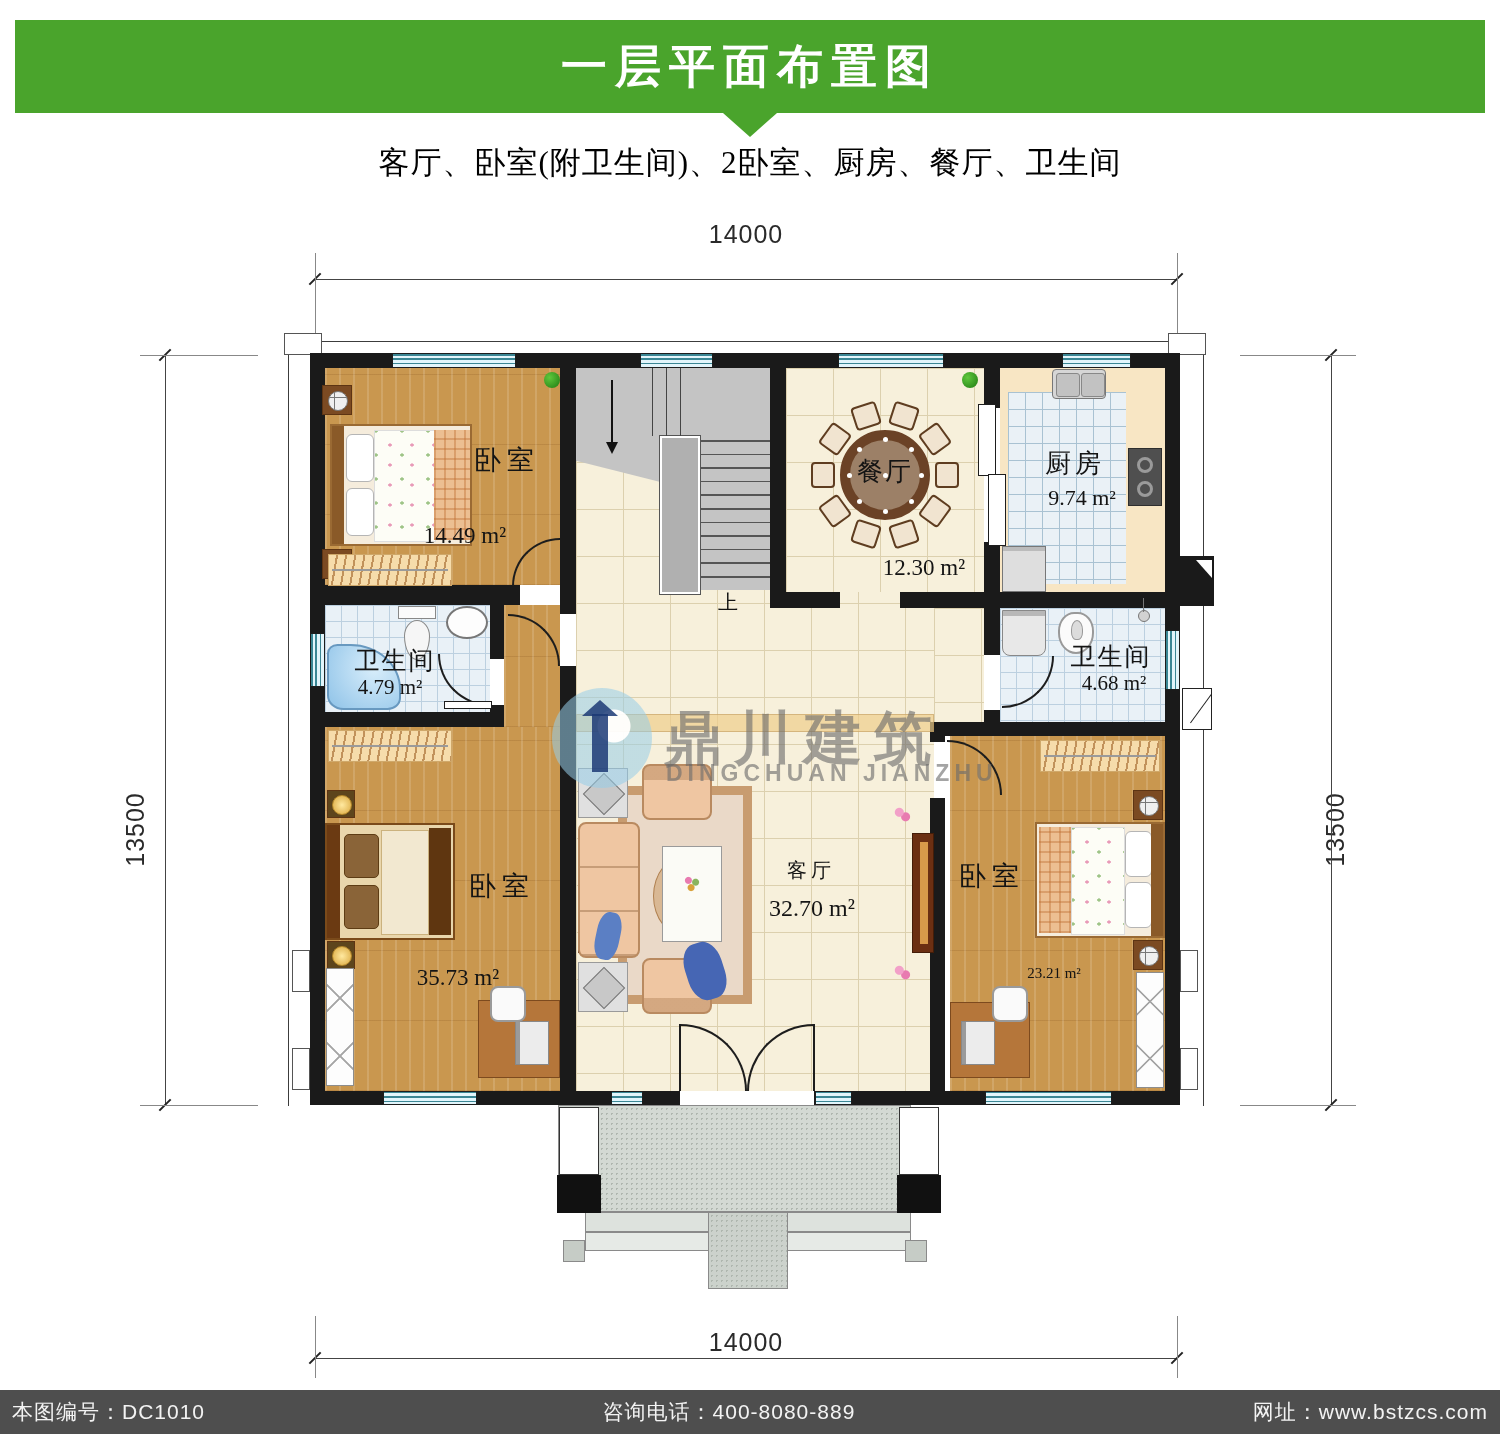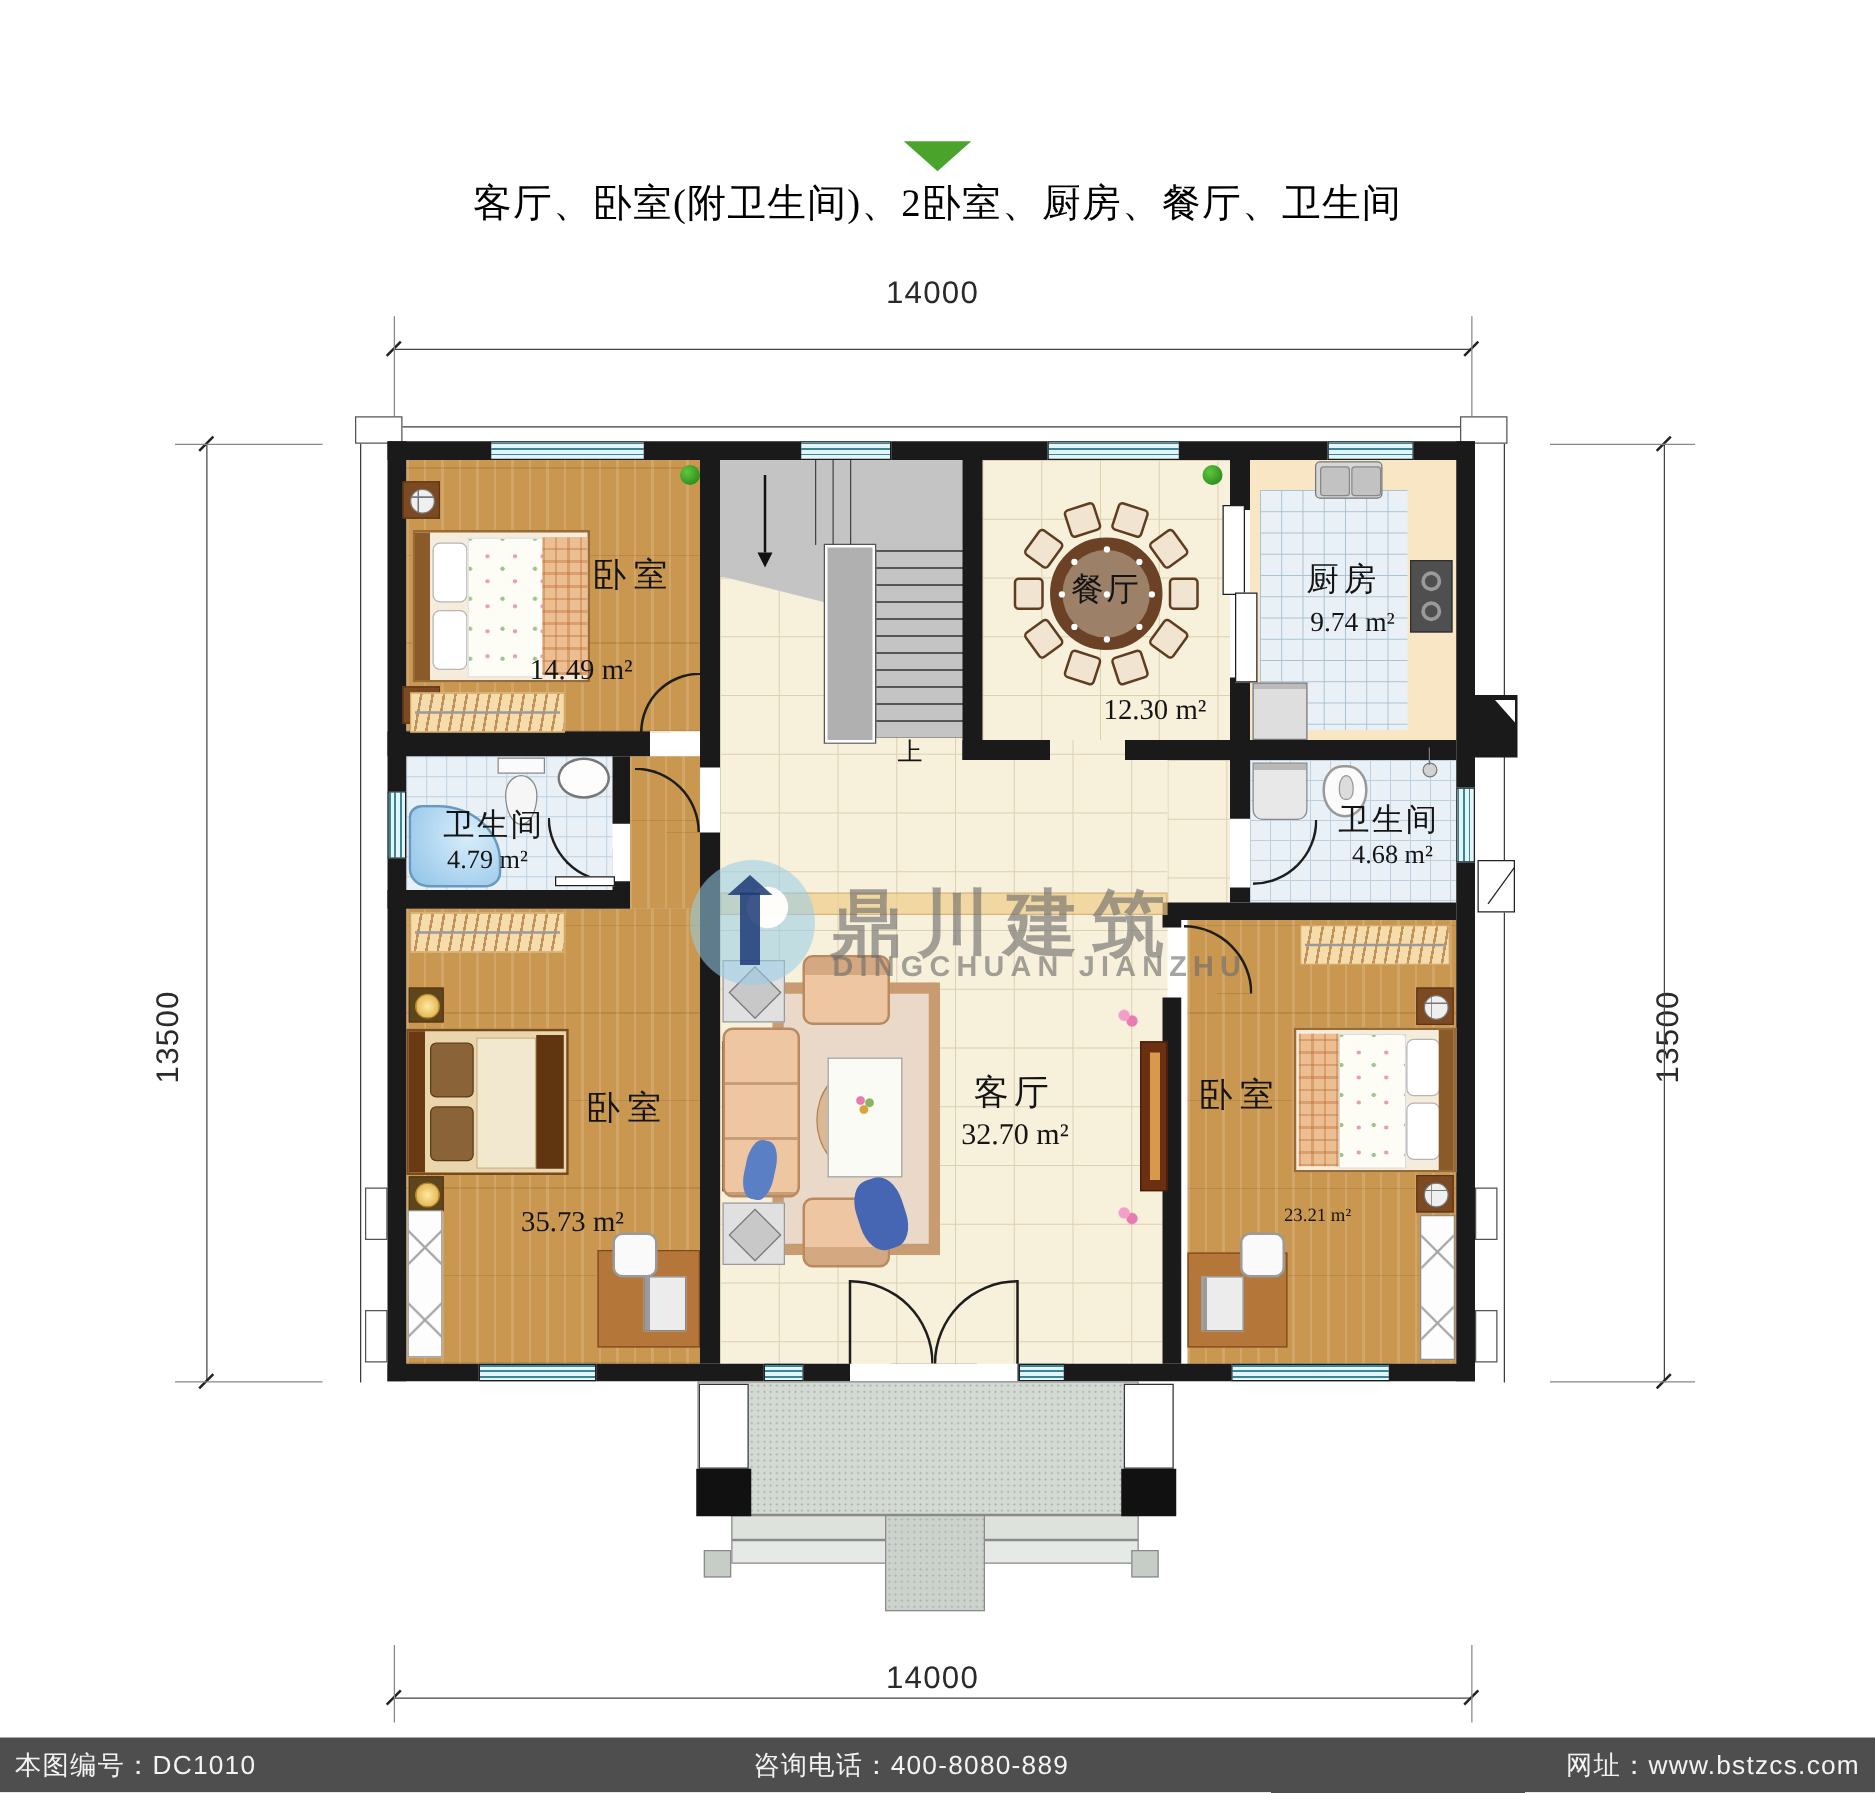--- a/index.html
+++ b/index.html
@@ -29,20 +29,23 @@
   .nstand .knob{position:absolute;left:50%;top:50%;width:18px;height:18px;margin:-9px 0 0 -9px;border-radius:50%;background:#efefef;border:1px solid #777;background-image:linear-gradient(#777 1px,transparent 1px),linear-gradient(90deg,#777 1px,transparent 1px);background-position:center;background-size:100% 50%,50% 100%;background-repeat:no-repeat;}
   .chair{position:absolute;width:26px;height:24px;background:#f1e4d0;border:2px solid #5f3d20;border-radius:4px;box-sizing:border-box;}
   .footer{position:absolute;left:0;top:1390px;width:1500px;height:44px;background:#4e4e4e;color:#f3f3f3;display:flex;align-items:center;justify-content:space-between;padding:0 12px;box-sizing:border-box;font-size:21px;letter-spacing:1px;}
   .wm{color:rgba(108,108,108,.62);font-weight:bold;position:absolute;white-space:nowrap;}
 </style>
 </head>
 <body>
 
 <div class="canvas">
 
+  <div class="abs" style="left:15px;top:20px;width:1470px;height:93px;background:#4aa42c;">
+    <div style="width:100%;height:93px;line-height:93px;text-align:center;color:#fff;font-size:46px;font-weight:bold;letter-spacing:8px;">一层平面布置图</div>
+  </div>
   <div class="abs" style="left:723px;top:113px;width:0;height:0;border-left:27px solid transparent;border-right:27px solid transparent;border-top:24px solid #4aa42c;"></div>
   <div class="abs" style="left:0;top:142px;width:1500px;text-align:center;font-family:'Liberation Serif',serif;font-size:31px;color:#000;letter-spacing:1px;">客厅、卧室(附卫生间)、2卧室、厨房、餐厅、卫生间</div>
 
   <div class="dimtxt" style="left:646px;top:220px;width:200px;">14000</div>
   <div class="dl" style="left:315px;top:279px;width:862px;height:1px;"></div>
   <div class="tick" style="left:307px;top:278px;"></div>
   <div class="tick" style="left:1169px;top:278px;"></div>
   <div class="ext" style="left:315px;top:253px;width:1px;height:99px;"></div>
   <div class="ext" style="left:1177px;top:253px;width:1px;height:99px;"></div>
 
@@ -304,21 +307,21 @@
 
   <div class="lbl" style="left:840px;top:458px;width:90px;font-size:26px;letter-spacing:2px;">餐厅</div>
   <div class="lbl" style="left:854px;top:556px;width:140px;font-size:23px;">12.30 m²</div>
 
   <div class="lbl" style="left:1015px;top:450px;width:120px;font-size:26px;letter-spacing:4px;">厨房</div>
   <div class="lbl" style="left:1017px;top:486px;width:130px;font-size:22px;">9.74 m²</div>
 
   <div class="lbl" style="left:1046px;top:644px;width:130px;font-size:25px;letter-spacing:2px;">卫生间</div>
   <div class="lbl" style="left:1049px;top:672px;width:130px;font-size:21px;">4.68 m²</div>
 
-  <div class="lbl" style="left:751px;top:860px;width:120px;font-size:28px;letter-spacing:4px;">客厅</div>
+  <div class="lbl" style="left:751px;top:860px;width:120px;font-size:20px;letter-spacing:4px;">客厅</div>
   <div class="lbl" style="left:742px;top:896px;width:140px;font-size:24px;">32.70 m²</div>
 
   <div class="lbl" style="left:932px;top:862px;width:120px;font-size:27px;letter-spacing:6px;">卧室</div>
   <div class="lbl" style="left:984px;top:966px;width:140px;font-size:15px;">23.21 m²</div>
 
   <div class="footer">
     <span>本图编号：DC1010</span>
     <span>咨询电话：400-8080-889</span>
     <span>网址：www.bstzcs.com</span>
   </div>

